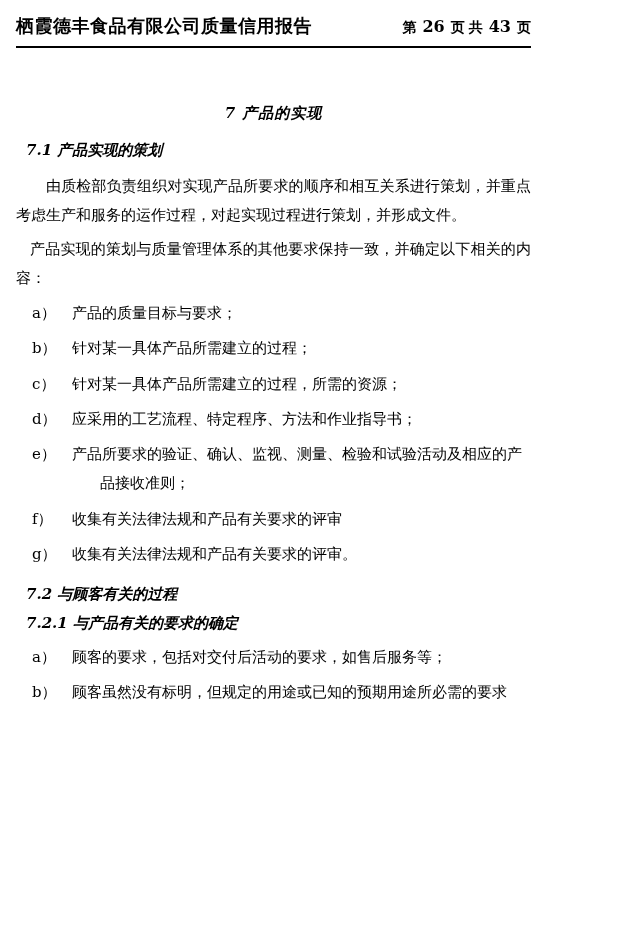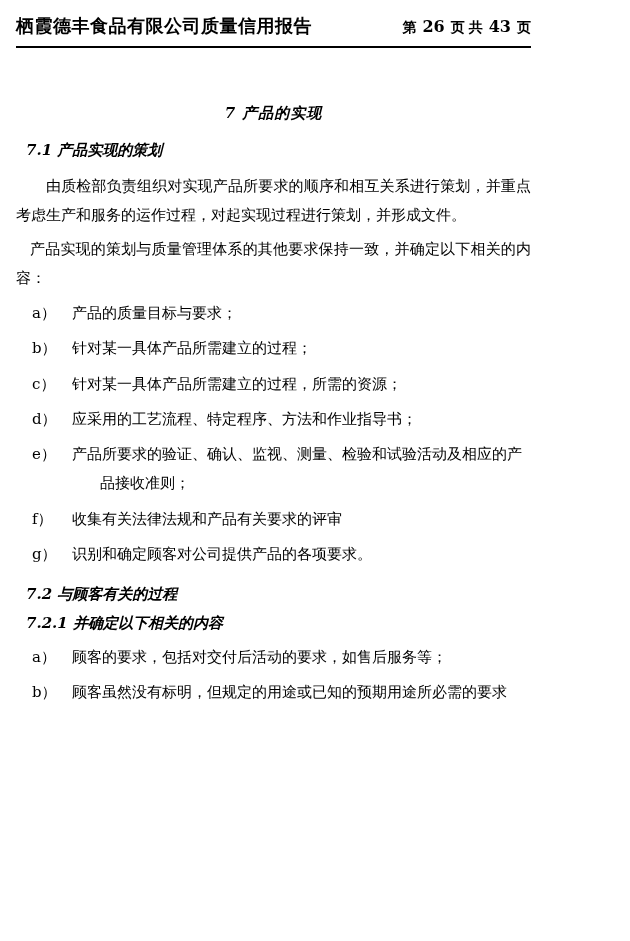--- a/index.html
+++ b/index.html
@@ -167,27 +167,27 @@
           <span>产品所要求的验证、确认、监视、测量、检验和试验活动及相应的产</span>
           <span class="wrap2">品接收准则；</span>
         </span>
       </li>
       <li class="list-item">
         <span class="list-marker">f）</span>
         <span class="list-text">收集有关法律法规和产品有关要求的评审</span>
       </li>
       <li class="list-item">
         <span class="list-marker">g）</span>
-        <span class="list-text">识别和确定顾客对公司提供产品的各项要求。</span>
+        <span class="list-text">收集有关法律法规和产品有关要求的评审。</span>
       </li>
     </ul>
 
     <div class="block-72">
       <h3 class="sub-title tight">7.2 与顾客有关的过程</h3>
-      <h3 class="sub-title tight">7.2.1 并确定以下相关的内容</h3>
+      <h3 class="sub-title tight">7.2.1 与产品有关的要求的确定</h3>
 
 
       <ul class="list">
         <li class="list-item">
           <span class="list-marker">a）</span>
           <span class="list-text">顾客的要求，包括对交付后活动的要求，如售后服务等；</span>
         </li>
         <li class="list-item">
           <span class="list-marker">b）</span>
           <span class="list-text">顾客虽然没有标明，但规定的用途或已知的预期用途所必需的要求</span>

